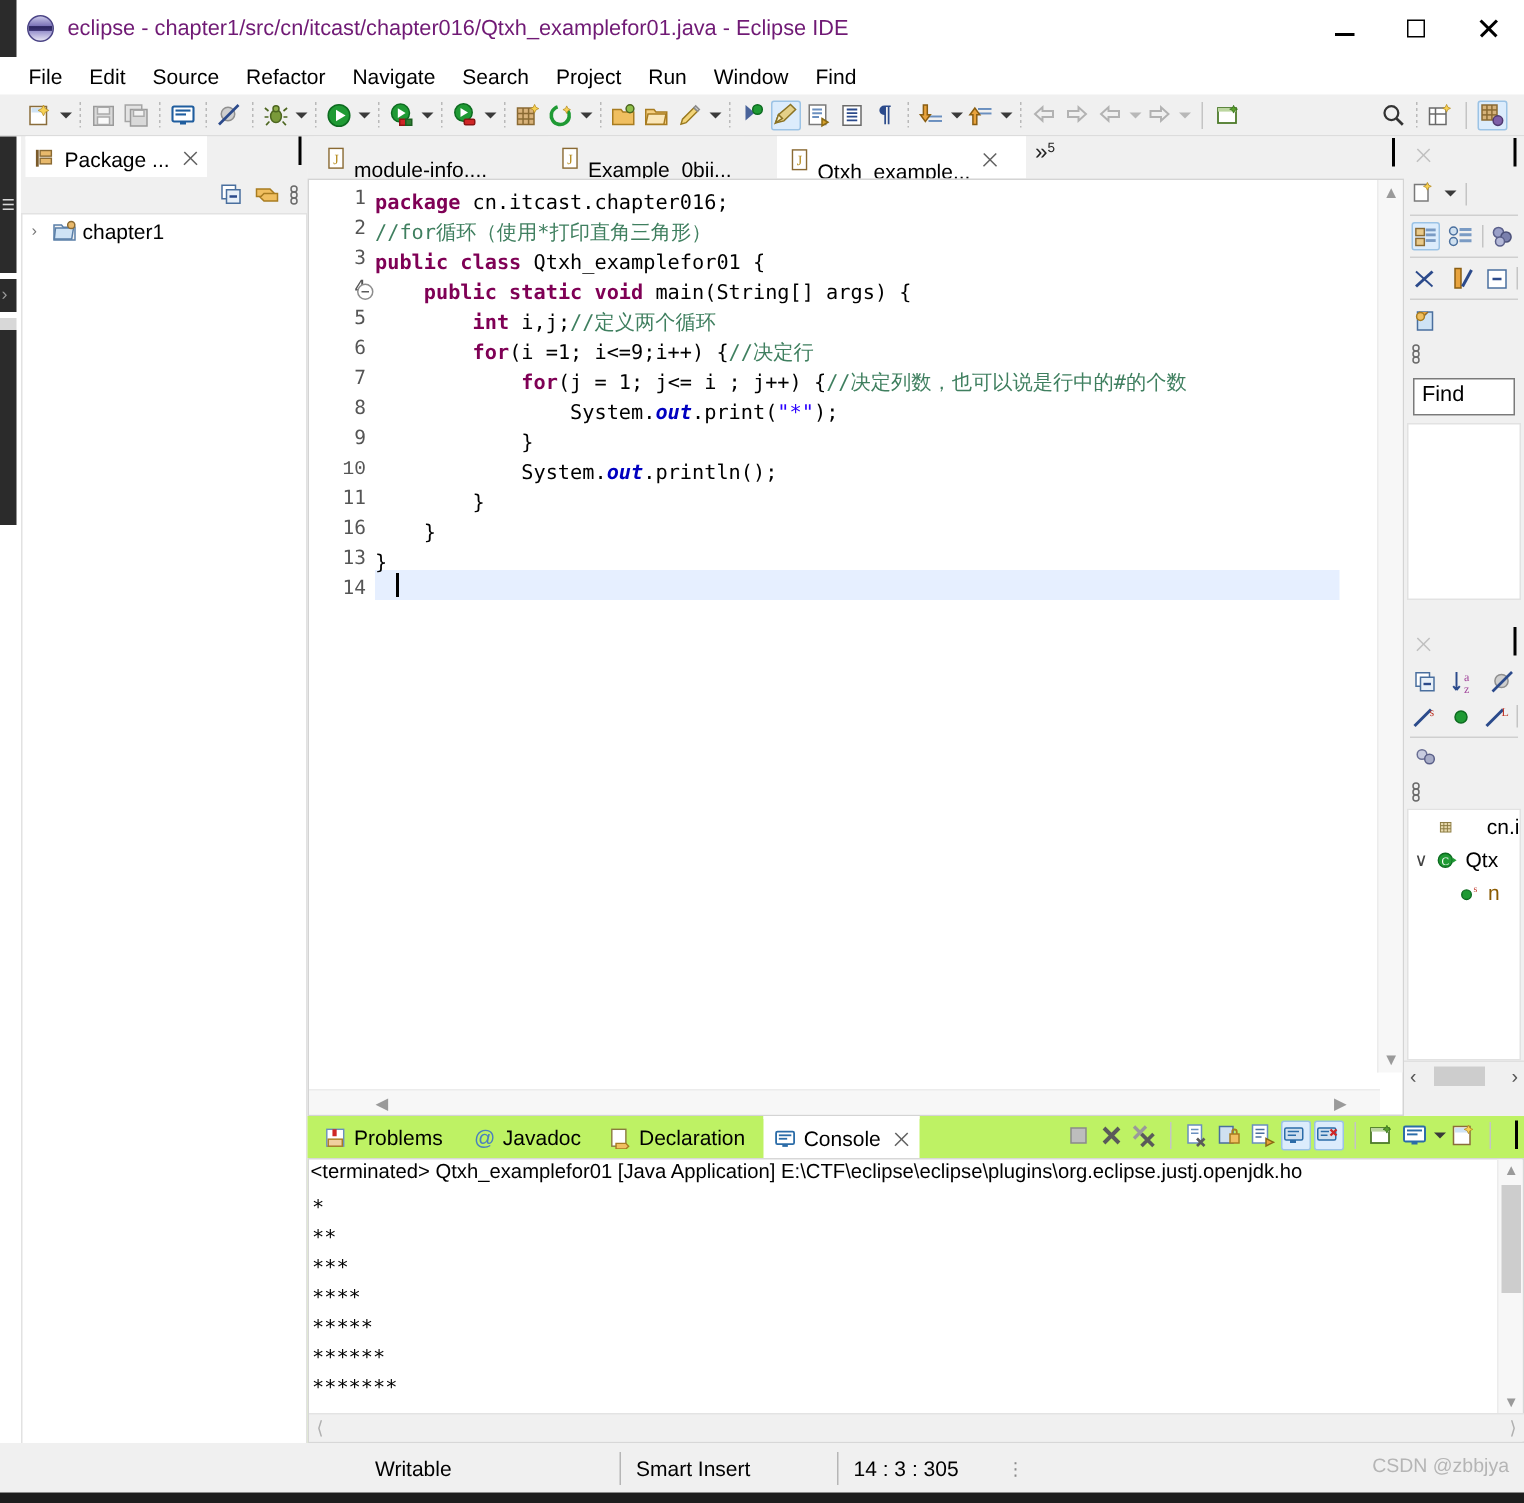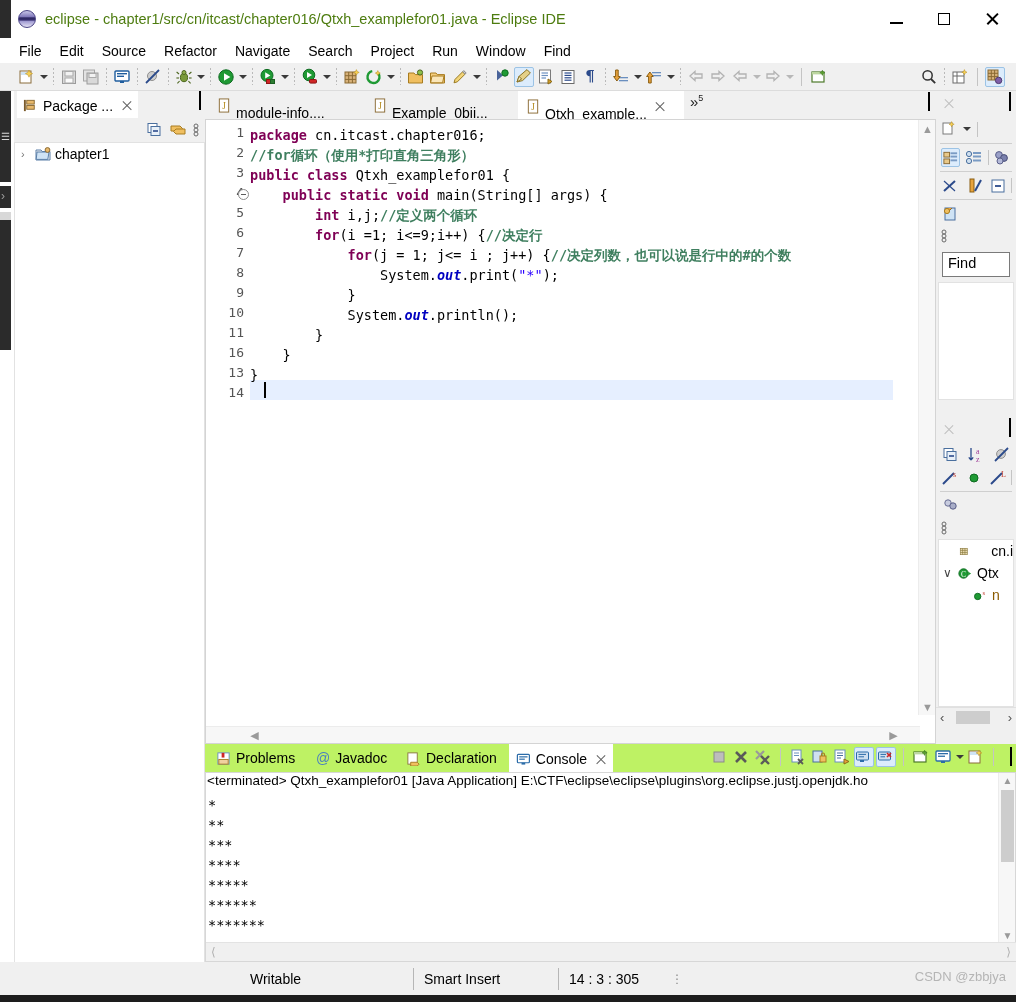--- a/index.html
+++ b/index.html
@@ -15,21 +15,21 @@
   .titlebar {
     position: absolute; left: 0; top: 0; width: 1016px; height: 38px;
     background: #ffffff; display: flex; align-items: center;
   }
   .title-icon {
     width: 18px; height: 18px; margin-left: 18px; margin-right: 9px;
     border-radius: 50%;
     background: linear-gradient(#c8c6e8 0%, #7c74b8 38%, #2b2560 42%, #3a3272 58%, #9b95cf 62%, #e5e3f4 100%);
     border: 1px solid #4b4486;
   }
-  .title-text { font-size: 14.5px; color: #4d7c0f; white-space: nowrap; }
+  .title-text { font-size: 14.5px; color: #701a75; white-space: nowrap; }
   .win-btns { position: absolute; right: 0; top: 0; height: 38px; display: flex; }
   .win-btn {
     width: 48px; height: 38px; display: flex; align-items: center; justify-content: center;
   }
   .wb-min { width: 13px; height: 1.6px; background: #000; margin-top: 8px; }
   .wb-max { width: 12px; height: 12px; border: 1.6px solid #000; }
   .wb-close { position: relative; width: 14px; height: 14px; }
   .wb-close:before, .wb-close:after {
     content: ""; position: absolute; left: 0; top: 6px; width: 15px; height: 1.6px; background: #000;
   }
@@ -171,21 +171,21 @@
     white-space: pre; overflow: hidden;
   }
   .cline { position: absolute; left: 0; height: 20px; line-height: 20px; }
   .caret-line {
     position: absolute; left: 44px; width: 643px; height: 20px; background: #e6efff;
   }
   .caret {
     position: absolute; width: 1.5px; height: 16px; background: #000;
   }
   .k { color: #7f0055; font-weight: bold; }   
-  .cm { color: #3f7f5f; font-weight: bold; }                      
+  .cm { color: #3f7f5f; }                      
   .st { color: #2a00ff; }                      
   .fld { color: #0000c0; font-weight: bold; font-style: italic; } 
   .pl { color: #000000; }
 
   
   .vscroll {
     position: absolute; right: 0; top: 0; width: 17px; height: 595px; background: #f7f7f7;
     border-left: 1px solid #ececec;
   }
   .vs-up, .vs-dn { position: absolute; left: 0; width: 17px; height: 17px; display:flex; align-items:center; justify-content:center; color:#9a9a9a; font-size: 11px;}
@@ -663,21 +663,21 @@
           <div class="lnum" style="top: 5px;">1</div>
           <div class="lnum" style="top: 25px;">2</div>
           <div class="lnum" style="top: 45px;">3</div>
           <div class="lnum" style="top: 65px;">4</div>
           <div class="fold" style="top: 69px;"></div>
           <div class="lnum" style="top: 85px;">5</div>
           <div class="lnum" style="top: 105px;">6</div>
           <div class="lnum" style="top: 125px;">7</div>
           <div class="lnum" style="top: 145px;">8</div>
           <div class="lnum" style="top: 165px;">9</div>
-          <div class="lnum" style="top: 185px;">10</div>
+          <div class="lnum" style="top: 185px; font-family: Liberation Mono, monospace;">10</div>
           <div class="lnum" style="top: 205px;">11</div>
           <div class="lnum" style="top: 225px;">16</div>
           <div class="lnum" style="top: 245px;">13</div>
           <div class="lnum" style="top: 265px;">14</div>
         </div>
       <div class="caret-line" style="top:260px"></div>
       <div class="code-layer" id="codeLayer"><div class="cline" style="top: 5px;"><span class="k">package </span><span class="pl">cn.itcast.chapter016;</span></div><div class="cline" style="top: 25px;"><span class="cm">//for循环（使用*打印直角三角形）</span></div><div class="cline" style="top: 45px;"><span class="k">public class </span><span class="pl">Qtxh_examplefor01 {</span></div><div class="cline" style="top: 65px;"><span class="pl">    </span><span class="k">public static void </span><span class="pl">main(String[] args) {</span></div><div class="cline" style="top: 85px;"><span class="pl">        </span><span class="k">int </span><span class="pl">i,j;</span><span class="cm">//定义两个循环</span></div><div class="cline" style="top: 105px;"><span class="pl">        </span><span class="k">for</span><span class="pl">(i =1; i&lt;=9;i++) {</span><span class="cm">//决定行</span></div><div class="cline" style="top: 125px;"><span class="pl">            </span><span class="k">for</span><span class="pl">(j = 1; j&lt;= i ; j++) {</span><span class="cm">//决定列数，也可以说是行中的#的个数</span></div><div class="cline" style="top: 145px;"><span class="pl">                System.</span><span class="fld">out</span><span class="pl">.print(</span><span class="st">"*"</span><span class="pl">);</span></div><div class="cline" style="top: 165px;"><span class="pl">            }</span></div><div class="cline" style="top: 185px;"><span class="pl">            System.</span><span class="fld">out</span><span class="pl">.println();</span></div><div class="cline" style="top: 205px;"><span class="pl">        }</span></div><div class="cline" style="top: 225px;"><span class="pl">    }</span></div><div class="cline" style="top: 245px;"><span class="pl">}</span></div><div class="cline" style="top: 265px;"></div></div>
       <div class="caret" style="left:58px; top:262px"></div>
 
       <div class="vscroll">

